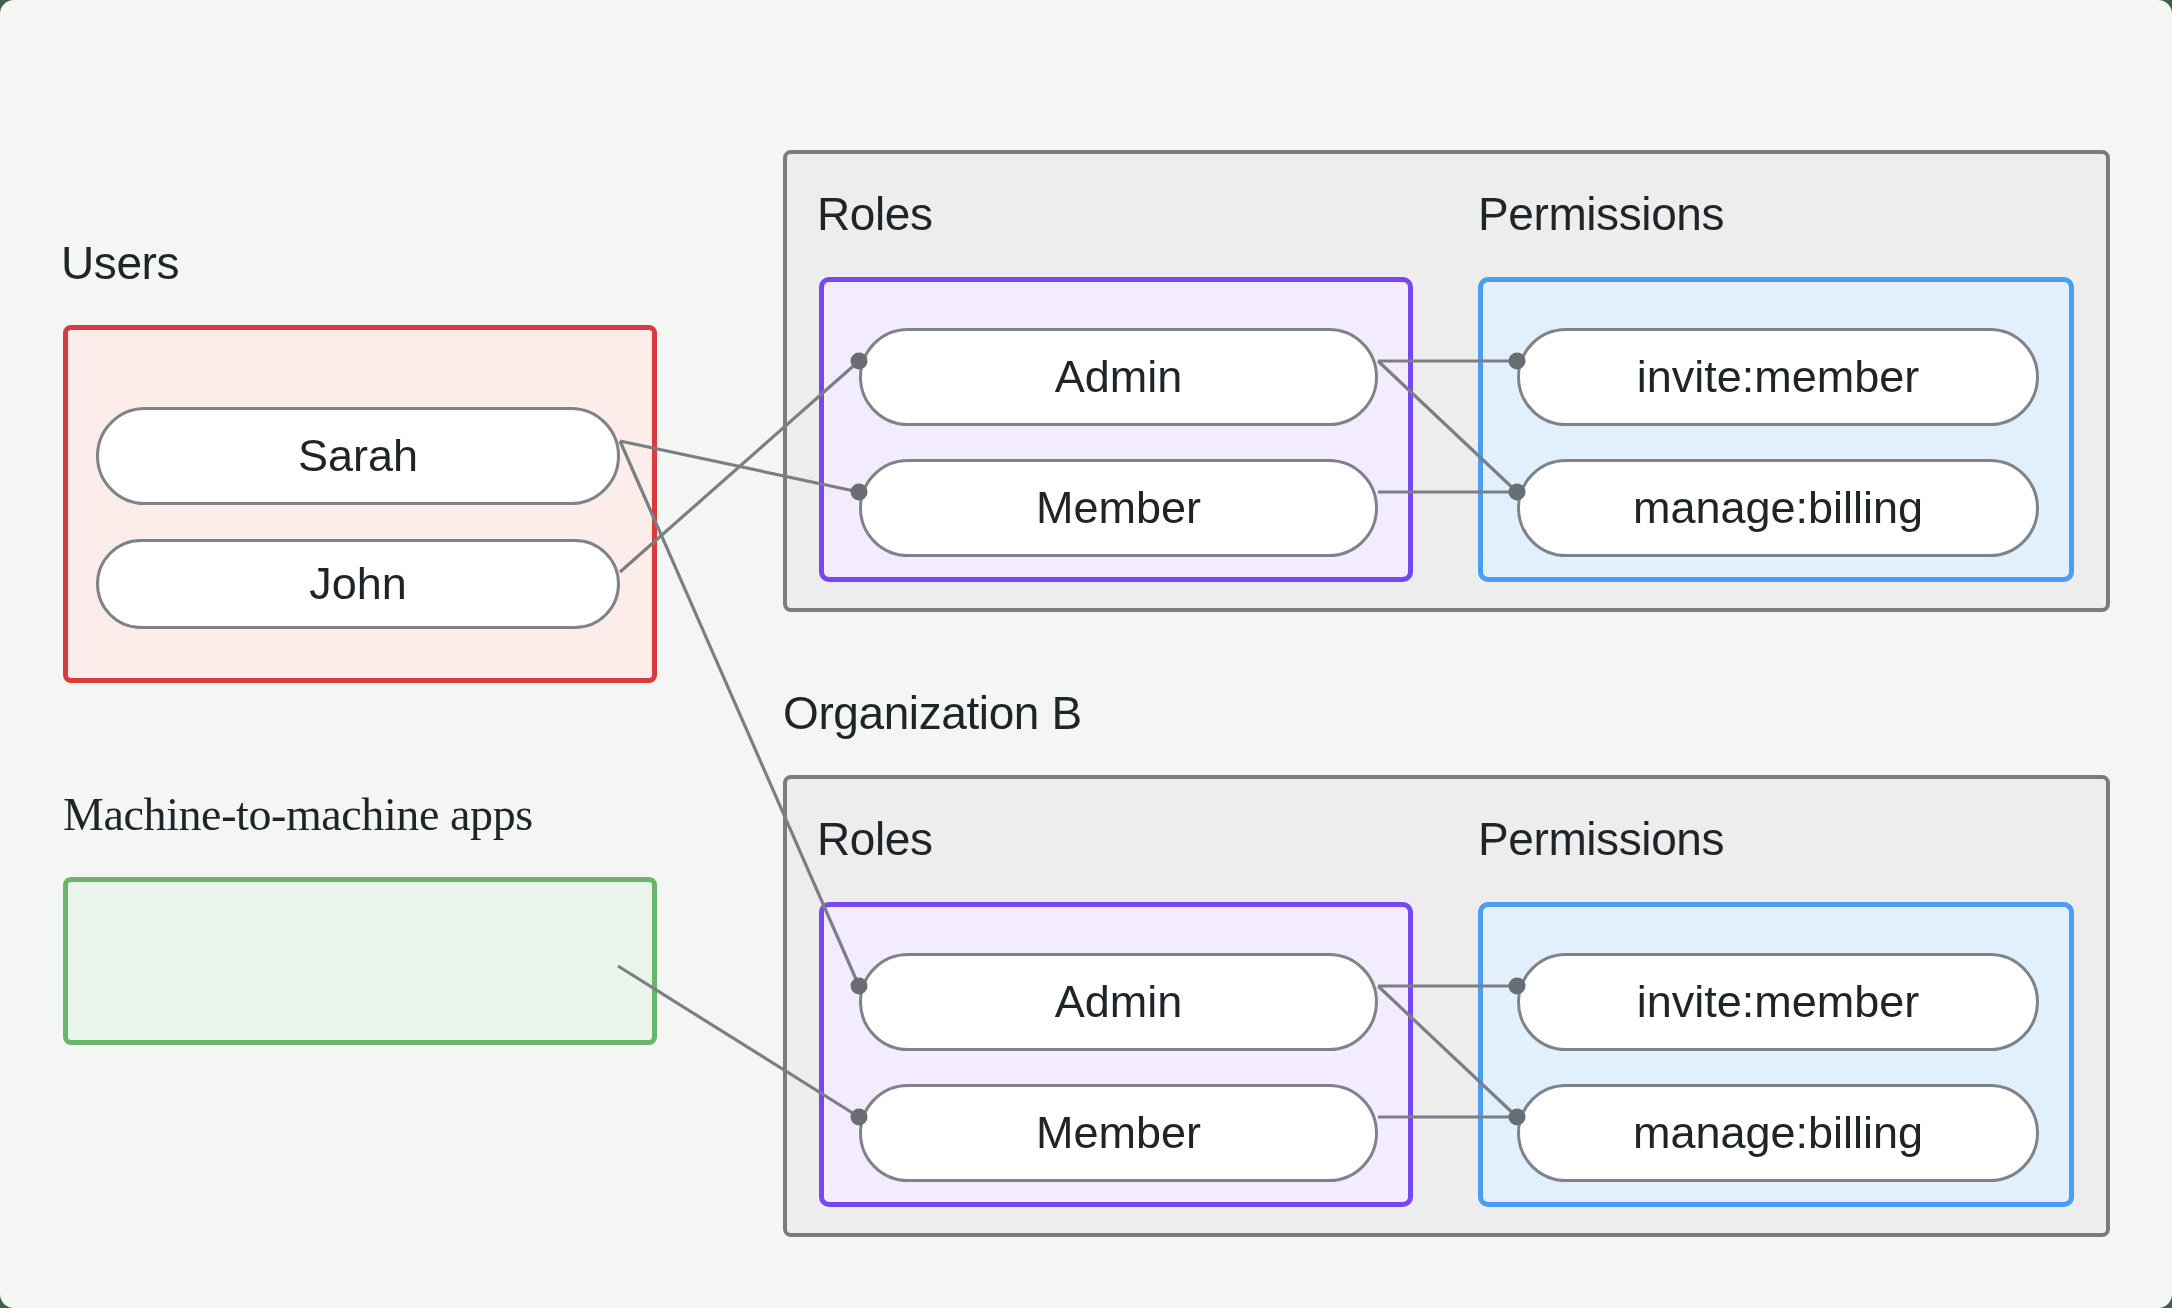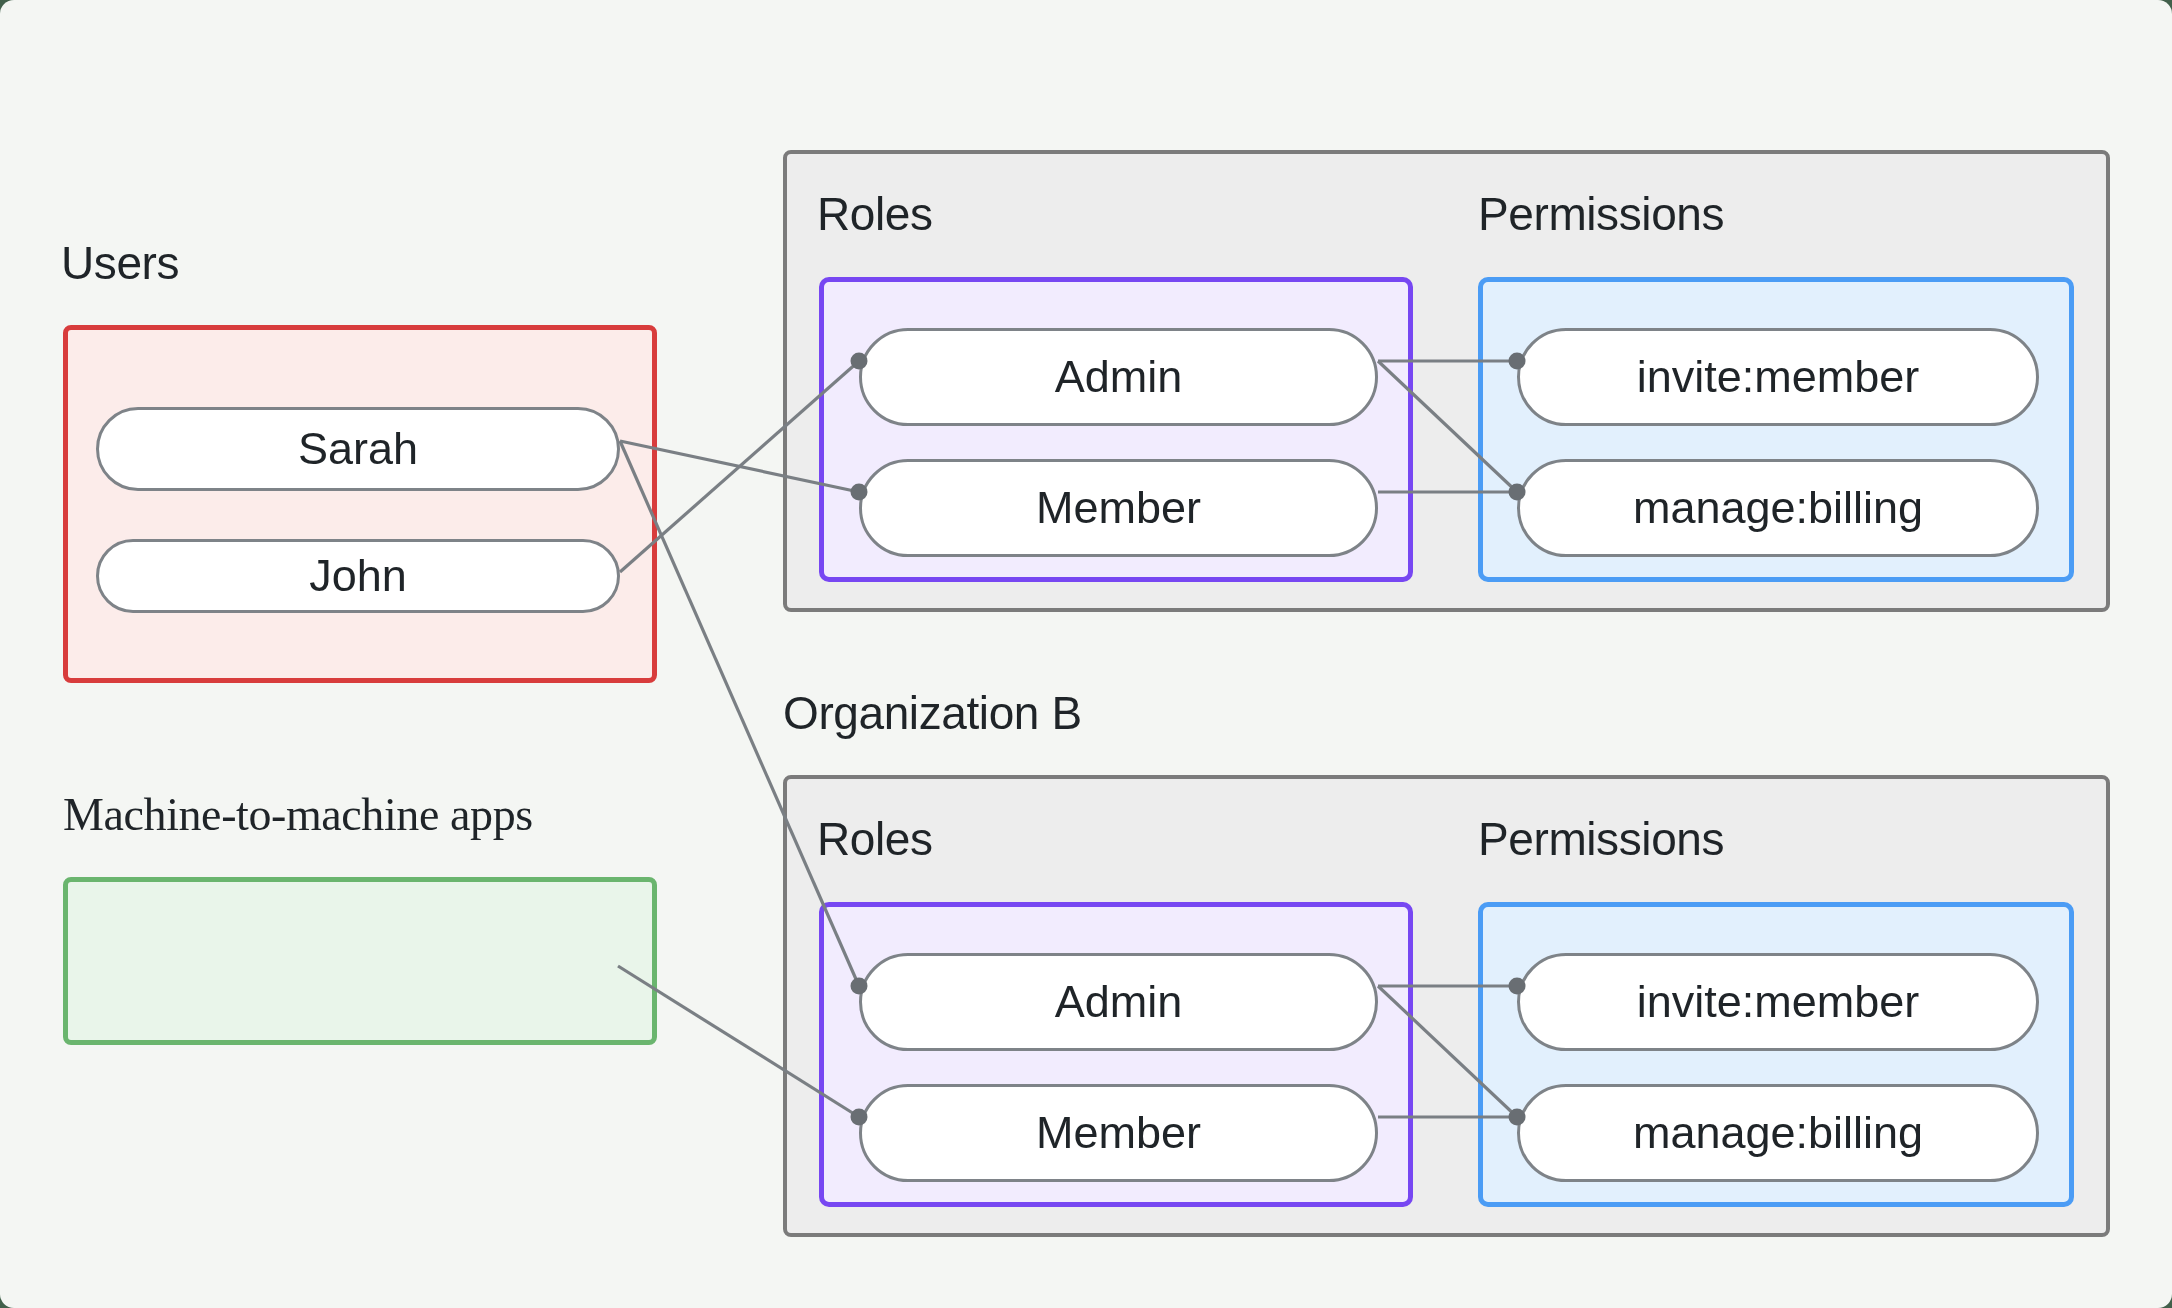--- a/index.html
+++ b/index.html
@@ -82,22 +82,22 @@
     fill: var(--dot, #696e73);
   }
 </style>
 </head>
 <body>
 
 <div id="canvas">
 
   <div class="section-title" style="left:61px; top:235px;">Users</div>
   <div class="group-box users-box" style="left:63px; top:325px; width:594px; height:358px;"></div>
-  <div class="pill" style="left:96px; top:391px; width:524px; height:84px;">Sarah</div>
-  <div class="pill" style="left:96px; top:523px; width:524px; height:74px;">John</div>
+  <div class="pill" style="left:96px; top:391px; width:524px; height:98px;">Sarah</div>
+  <div class="pill" style="left:96px; top:523px; width:524px; height:90px;">John</div>
 
   <div class="section-title" style="left:63px; top:786px;font-family:Liberation Serif, serif;">Machine-to-machine apps</div>
   <div class="group-box m2m-box" style="left:63px; top:877px; width:594px; height:168px;"></div>
 
   <div class="group-box org-panel" style="left:783px; top:150px; width:1327px; height:462px;"></div>
   <div class="section-title" style="left:817px; top:186px;">Roles</div>
   <div class="section-title" style="left:1478px; top:186px;">Permissions</div>
   <div class="group-box roles-box" style="left:819px; top:277px; width:594px; height:305px;"></div>
   <div class="pill" style="left:859px; top:312px; width:519px; height:98px;">Admin</div>
   <div class="pill" style="left:859px; top:443px; width:519px; height:98px;">Member</div>

